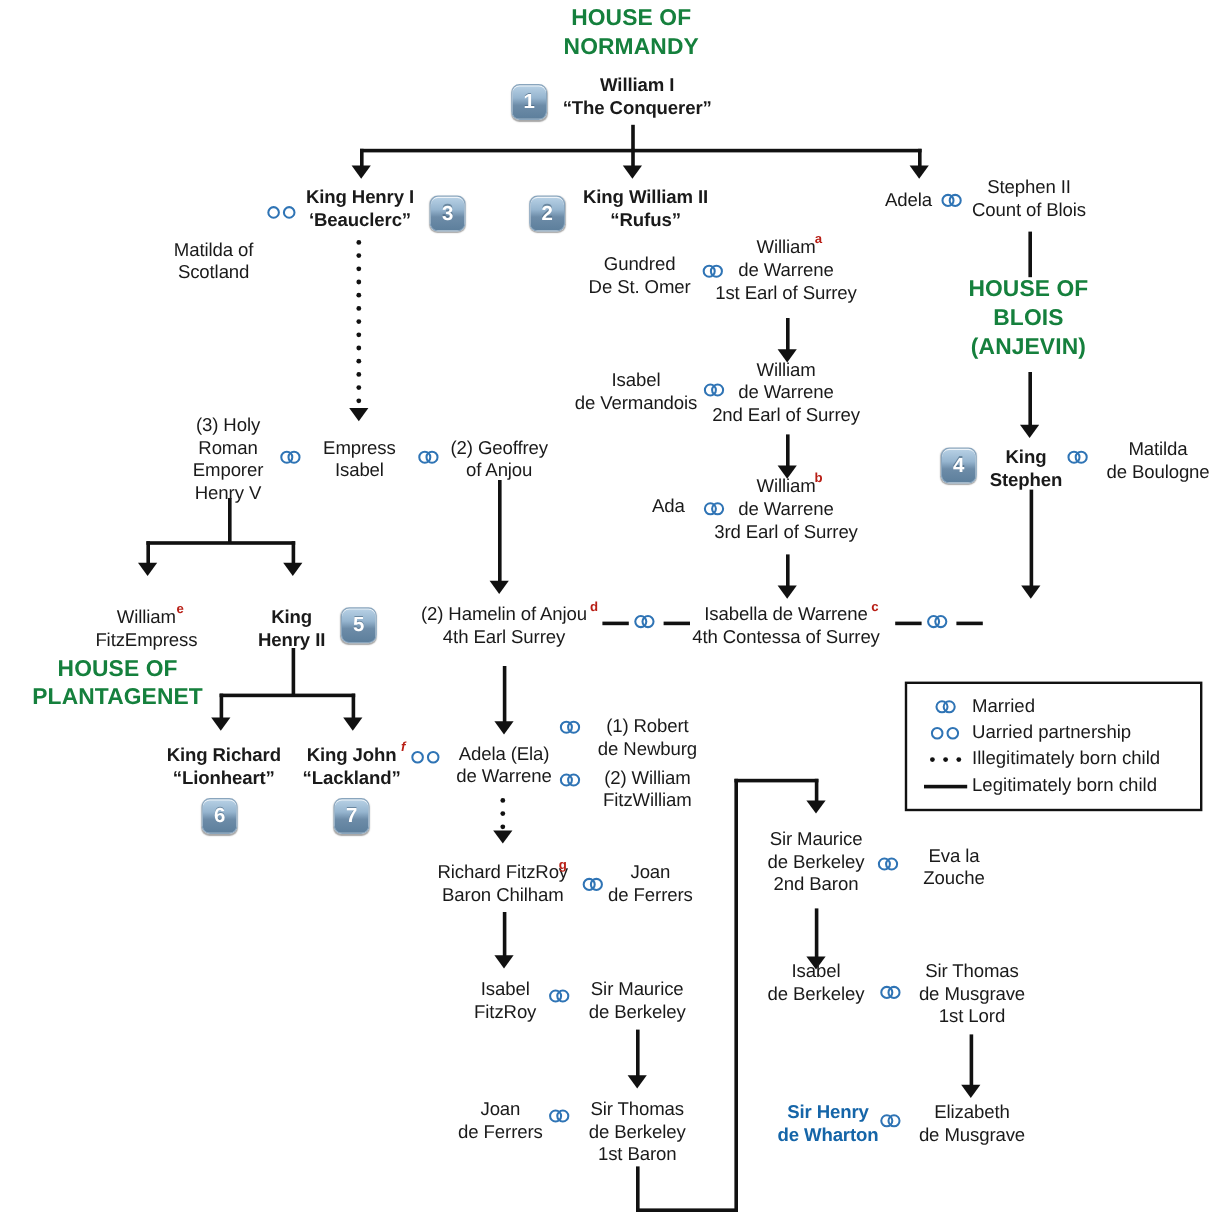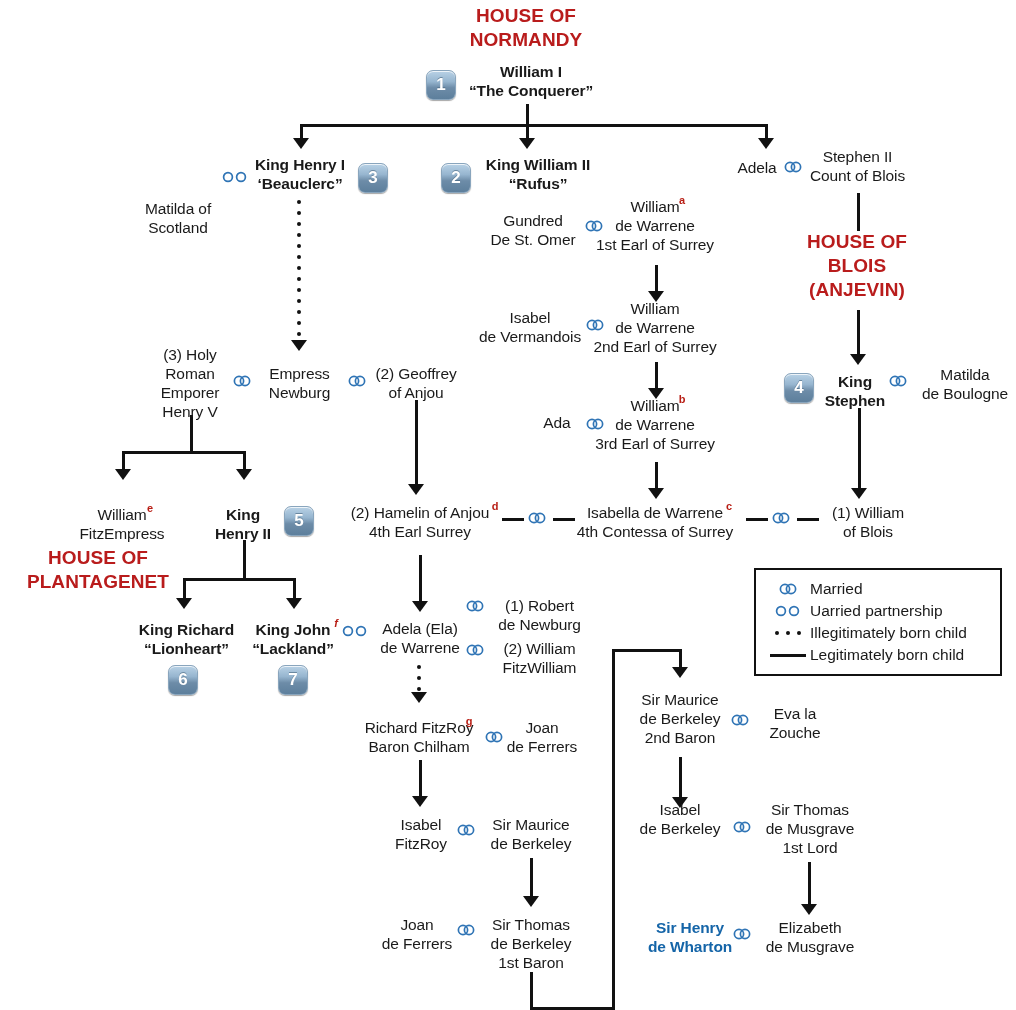--- a/index.html
+++ b/index.html
@@ -20,21 +20,21 @@
     position: absolute;
     text-align: center;
     font-size: 15.5px;
     line-height: 19px;
     color: #1a1a1a;
     white-space: pre-line;
     letter-spacing: -0.1px;
   }
   .node.bold { font-weight: bold; }
   .node.house {
-    color: #b91c1c;
+    color: #15803d;
     font-weight: bold;
     font-size: 19px;
     line-height: 24px;
     letter-spacing: 0.1px;
   }
   .node.blue { color: #1565a8; font-weight: bold; }
   sup.mark {
     color: #b81e15;
     font-weight: bold;
     font-size: 11px;
@@ -264,42 +264,40 @@
 Stephen</div>
   <div class="badge" style="left:784px; top:373px;">4</div>
   <div class="node" style="left:915px; top:365px; width:100px;">Matilda
 de Boulogne</div>
 
   <div class="node" style="left:140px; top:345px; width:100px;">(3) Holy
 Roman
 Emporer
 Henry V</div>
   <div class="node" style="left:252px; top:364px; width:95px;">Empress
-Newburg</div>
+Isabel</div>
   <div class="node" style="left:355px; top:364px; width:122px;">(2) Geoffrey
 of Anjou</div>
 
   <div class="node" style="left:62px; top:505px; width:120px;"><span>William
 FitzEmpress</span></div>
   <span class="node" style="left:144px; top:503px; width:12px;"><sup class="mark">e</sup></span>
 
   <div class="node bold" style="left:203px; top:505px; width:80px;">King
 Henry II</div>
   <div class="badge" style="left:284px; top:506px;">5</div>
 
   <div class="node" style="left:335px; top:503px; width:170px; text-align:center;"><span>(2) Hamelin of Anjou
 4th Earl Surrey</span></div>
   <span class="node" style="left:489px; top:501px; width:12px;"><sup class="mark">d</sup></span>
 
   <div class="node" style="left:568px; top:503px; width:174px;"><span>Isabella de Warrene
 4th Contessa of Surrey</span></div>
   <span class="node" style="left:723px; top:501px; width:12px;"><sup class="mark">c</sup></span>
 
-  <div class="node" style="left:813px; top:503px; width:110px;">(1) William
-of Blois</div>
 
   <div class="node bold" style="left:124px; top:620px; width:125px;">King Richard
 “Lionheart”</div>
   <div class="badge" style="left:168px; top:665px;">6</div>
 
   <div class="node bold" style="left:238px; top:620px; width:110px;"><span>King John
 “Lackland”</span></div>
   <span class="node" style="left:330px; top:618px; width:12px;"><sup class="marki">f</sup></span>
   <div class="badge" style="left:278px; top:665px;">7</div>
 

